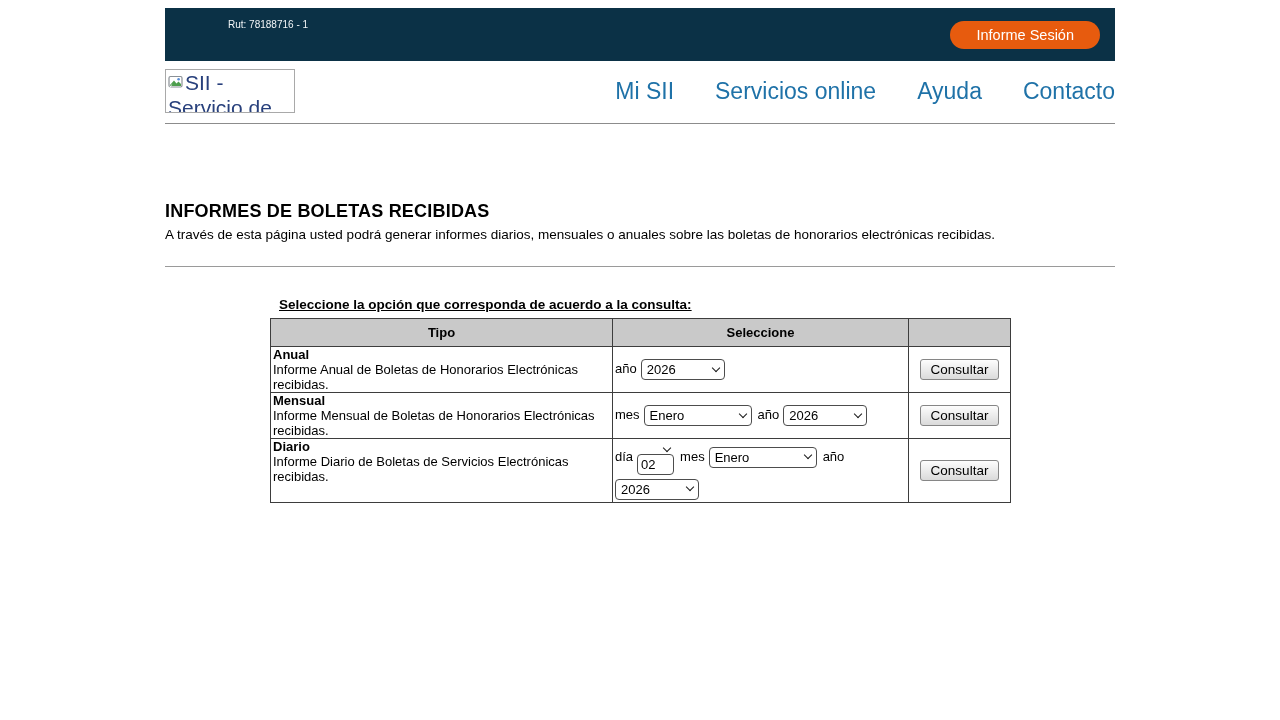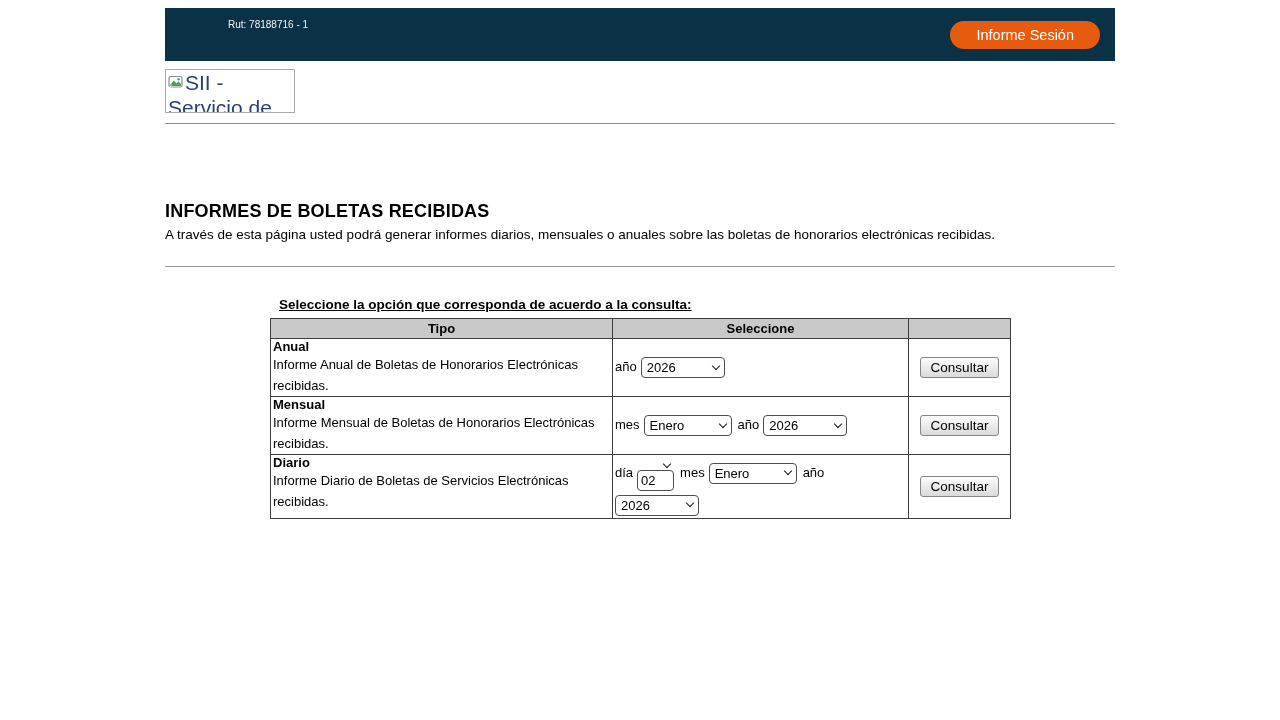--- a/index.html
+++ b/index.html
@@ -74,29 +74,29 @@
     padding-left: 9px; margin-bottom: 6px; text-decoration: underline;
   }
 
   table.reports {
     border-collapse: collapse; table-layout: fixed; width: 740px;
     border: 1px solid #3d3d3d;
   }
   table.reports th, table.reports td { border: 1px solid #3d3d3d; }
   table.reports th {
     background: #c9c9c9; font-size: 13px; font-weight: bold;
-    height: 20px; padding: 1px 2px; text-align: center;
+    height: 28px; padding: 1px 2px; text-align: center;
   }
   table.reports td { font-size: 13px; padding: 0 2px; height: 46px; }
   td.cell-type { vertical-align: top; padding-top: 1px; }
   td.cell-controls { vertical-align: middle; padding-left: 6px; }
   td.cell-action { vertical-align: middle; text-align: center; }
 
   .row-title { display: block; font-weight: bold; line-height: 15px; }
-  .row-desc { display: block; line-height: 21px; }
+  .row-desc { display: block; line-height: 15px; }
 
   .ctrl-line { line-height: 24px; }
   .ctrl-label { margin-right: 4px; }
   .ctrl-label.mid { margin-left: 4px; }
 
   .sel { position: relative; display: inline-block; vertical-align: middle; margin-right: 2px; }
   .sel select {
     appearance: none; -webkit-appearance: none; -moz-appearance: none;
     width: 100%; height: 21px;
     border: 1px solid #4d4d4d; border-radius: 4px;
@@ -106,21 +106,21 @@
     cursor: pointer;
   }
   .sel::after {
     content: ""; position: absolute; right: 6px; top: 6px;
     width: 5px; height: 5px;
     border-right: 1.8px solid #1a1a1a; border-bottom: 1.8px solid #1a1a1a;
     transform: rotate(45deg);
     pointer-events: none;
   }
   .sel-year  { width: 84px; }
-  .sel-month { width: 88px; }
+  .sel-month { width: 108px; }
   .sel-day   { width: 37px; }
   .sel-day select { padding: 0 13px 0 3px; margin-top: 15px; }
   .sel-day::after { right: 4px; }
 
   .btn-consultar {
     font-family: "Liberation Sans", sans-serif; font-size: 13.5px;
     padding: 1px 10px; height: 21px;
     background: linear-gradient(#fdfdfd, #dadada);
     border: 1px solid #868686; border-radius: 3px;
     color: #000; cursor: pointer;
@@ -140,20 +140,26 @@
     <div class="logo-box">
       <span class="broken-icon">
         <svg width="16" height="16" viewBox="0 0 16 16">
           <rect x="1" y="2.5" width="13" height="10.5" rx="1.5" fill="#ffffff" stroke="#8a9096" stroke-width="1.2"></rect>
           <path d="M2 11 L6 6.5 L8.5 9.5 L10.5 7.5 L13 10 V12 H2 Z" fill="#4d9e4d"></path>
           <circle cx="10.6" cy="5.2" r="1.3" fill="#5b8ed6"></circle>
           <path d="M1 13.5 L4.5 9.5 L2.5 13.5 Z" fill="#ffffff"></path>
         </svg>
       </span><span class="logo-alt">SII - Servicio de</span>
     </div>
+    <nav class="nav">
+      <a>Mi SII</a>
+      <a>Servicios online</a>
+      <a>Ayuda</a>
+      <a>Contacto</a>
+    </nav>
   </div>
 
   <div>
     <h1 class="page-title">INFORMES DE BOLETAS RECIBIDAS</h1>
     <p class="page-desc">A través de esta página usted podrá generar informes diarios, mensuales o anuales sobre las boletas de honorarios electrónicas recibidas.</p>
     <hr class="divider">
 
     <div class="table-area">
       <div class="caption">Seleccione la opción que corresponda de acuerdo a la consulta:</div>
 

